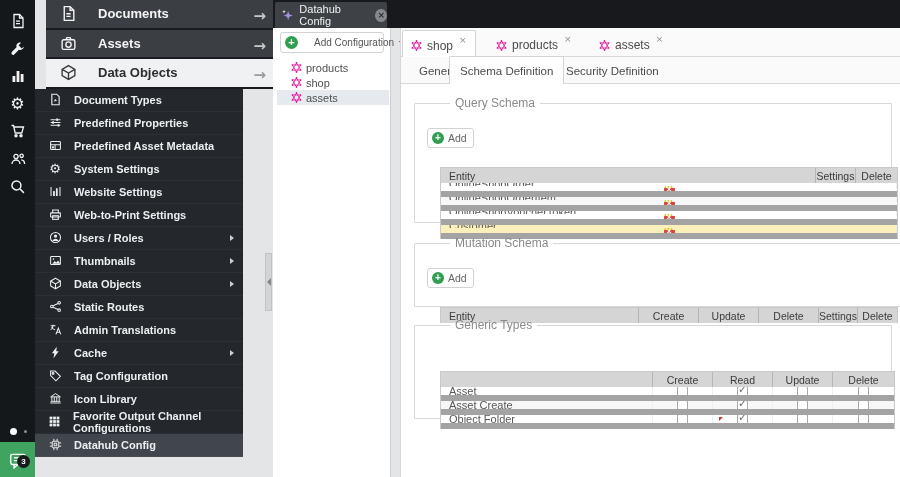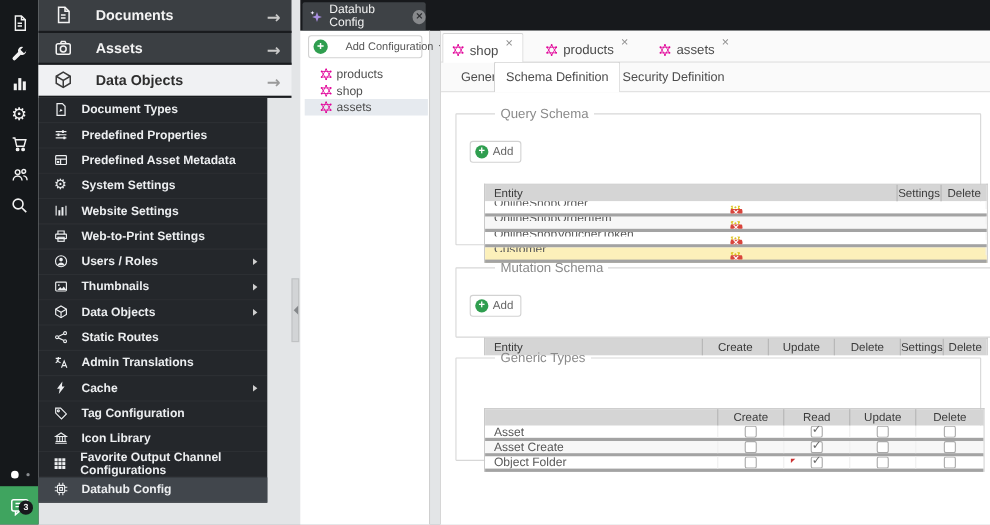--- a/index.html
+++ b/index.html
@@ -12,21 +12,21 @@
   .rail { position:absolute; left:0; top:0; width:35px; height:477px; background:#15181b; }
   .rail-btn { position:absolute; left:0; width:35px; height:26px; display:flex; align-items:center; justify-content:center; color:#f2f2f2; cursor:pointer; }
   .glyph-gear { font-size:16px; line-height:1; color:#f2f2f2; font-family:"DejaVu Sans", sans-serif; }
   .rail-dots { position:absolute; left:0; top:424px; width:35px; height:14px; }
   .rail-dots .d1 { position:absolute; left:10px; top:4px; width:7px; height:7px; border-radius:50%; background:#ffffff; }
   .rail-dots .d2 { position:absolute; left:24px; top:6px; width:3px; height:3px; border-radius:50%; background:#8a8d90; }
   .chat-box { position:absolute; left:0; top:442px; width:35px; height:35px; background:#3fa45f; display:flex; align-items:center; justify-content:center; cursor:pointer; }
   .chat-badge { position:absolute; left:17px; top:455px; width:13px; height:13px; border-radius:50%; background:#17191c; color:#fff; font-size:8px; font-weight:bold; display:flex; align-items:center; justify-content:center; }
 
   
-  .menu-top { position:absolute; left:35px; top:0; width:230px; }
+  .menu-top { position:absolute; left:46px; top:0; width:230px; }
   .mt-row { position:relative; height:29.5px; background:#3b3f43; border-bottom:2px solid #191b1e; display:flex; align-items:center; color:#f4f4f4; font-size:13px; font-weight:bold; cursor:pointer; }
   .mt-row .mt-ico { width:24px; margin-left:10px; margin-right:18px; display:flex; justify-content:center; color:#f4f4f4; }
   .mt-row .mt-arrow { position:absolute; right:10px; top:7px; font-size:15px; color:#c9c9c9; font-family:"DejaVu Sans",sans-serif; }
   .mt-row.active { background:#f0f1f3; color:#2e2e2e; }
   .mt-row.active .mt-ico { color:#3a3a3a; }
   .mt-row.active .mt-arrow { color:#9a9a9a; }
 
   
   .submenu { position:absolute; left:35px; top:88.5px; width:208px; background:#24272b; }
   .sm-row { position:relative; height:23px; display:flex; align-items:center; color:#eceef0; font-size:11px; font-weight:bold; cursor:pointer; border-bottom:1px solid rgba(255,255,255,0.04); }
@@ -78,21 +78,21 @@
   .fs-gt { left:13px; top:234px; width:478px; height:101px; }
 
   .add-btn { position:absolute; height:20px; background:#fff; border:1px solid #d2d2d2; border-radius:3px; display:flex; align-items:center; padding-right:6px; cursor:pointer; }
   .add-btn .txt { font-size:10.5px; color:#666; margin-left:4px; }
 
   .grid { position:absolute; border:1px solid #c9c9c9; border-bottom:none; }
   .g-head { display:grid; background:#d5d5d5; height:15px; }
   .g-head .hc { font-size:10.5px; color:#3b3b3b; display:flex; align-items:center; border-right:1px solid #b5b5b5; padding-left:8px; }
   .g-head .hc.center { justify-content:center; padding-left:0; }
   .g-head .hc:last-child { border-right:none; }
-  .g-row { display:grid; height:14px; background:#fff; border-bottom:3px solid #a3a3a3; }
+  .g-row { display:grid; height:14px; background:#fff; border-bottom:6px solid #a3a3a3; }
   .g-row.alt { background:#f7f7f7; }
   .g-row.highlight { background:#fcf0ba; }
   .g-row .c { font-size:11px; color:#585858; display:flex; align-items:center; padding-left:8px; border-right:1px solid #efefef; overflow:hidden; white-space:nowrap; }
   .g-row .c.center { justify-content:center; padding-left:0; position:relative; }
   .g-row .c:last-child { border-right:none; }
   .qs-grid { left:25px; top:57px; width:458px; }
   .qs-cols { grid-template-columns:375px 40px 41px; }
   .ms-grid { left:25px; top:57px; width:458px; }
   .ms-cols { grid-template-columns:198px 60px 60px 60px 39px 39px; }
   .gt-grid { left:25px; top:39px; width:455px; }

